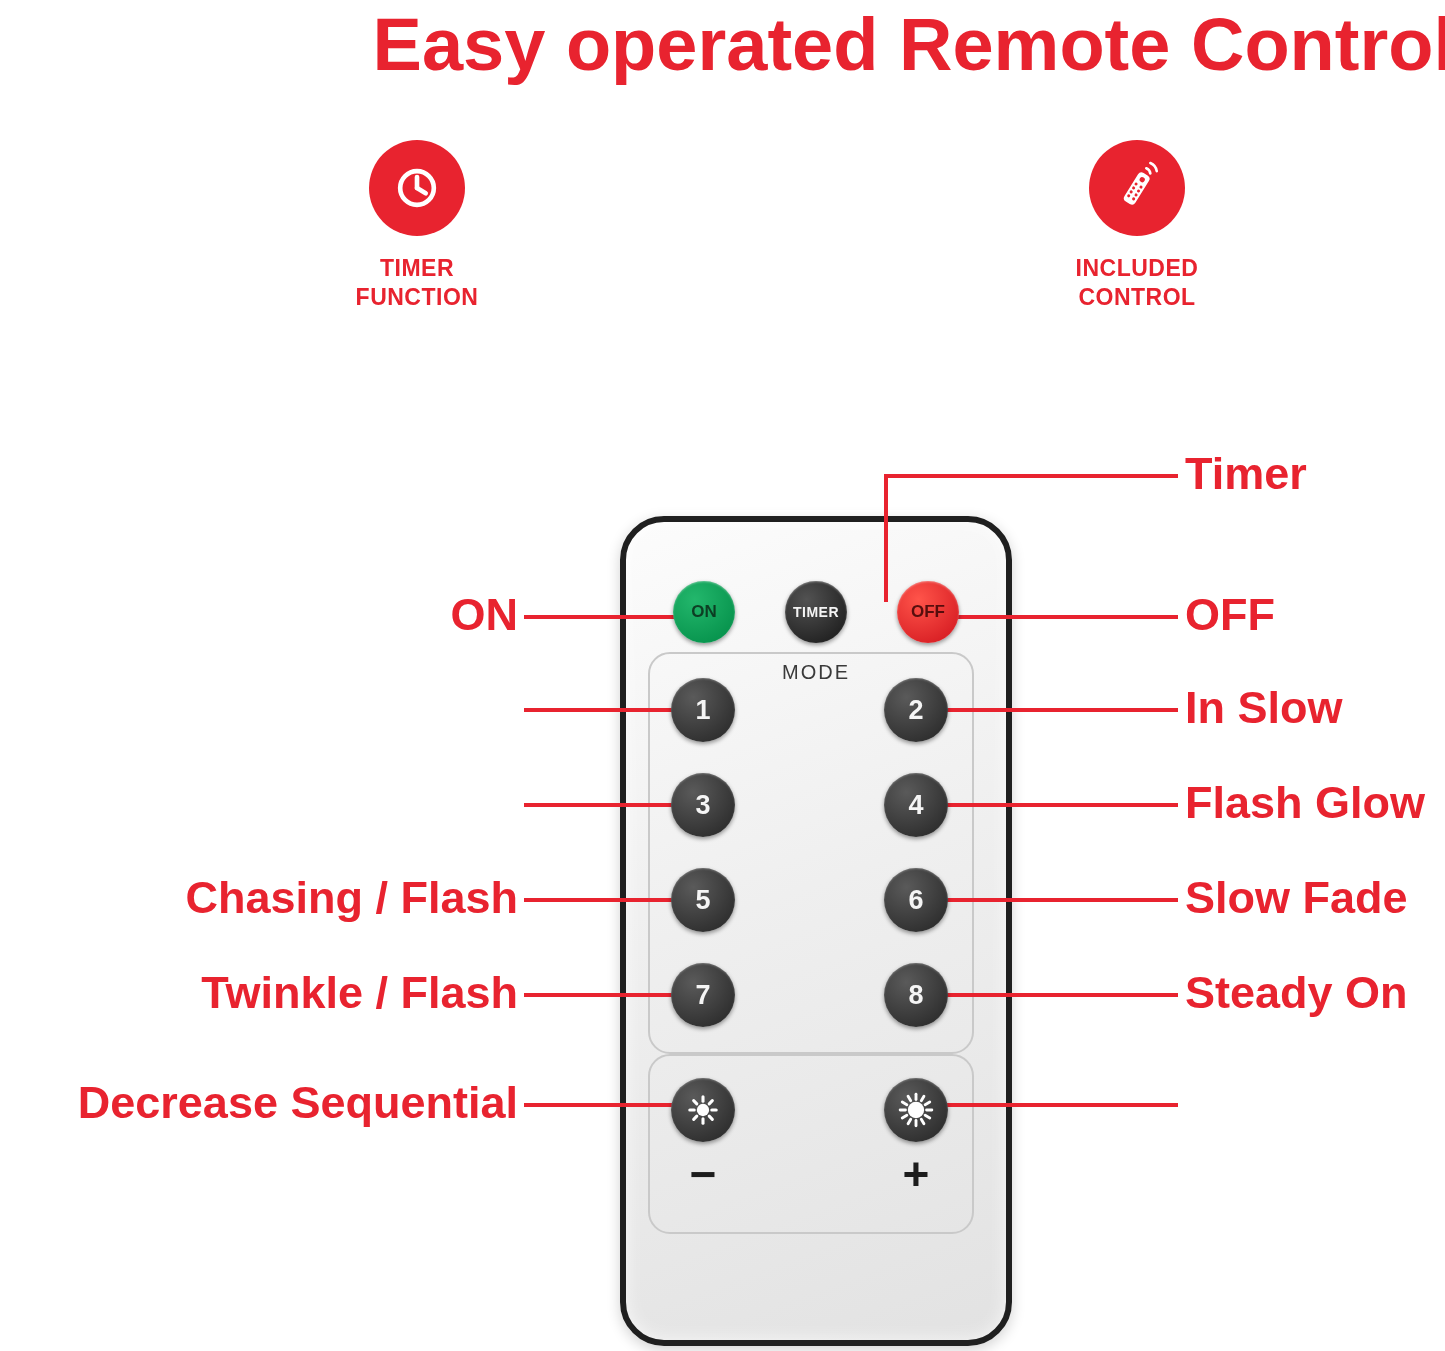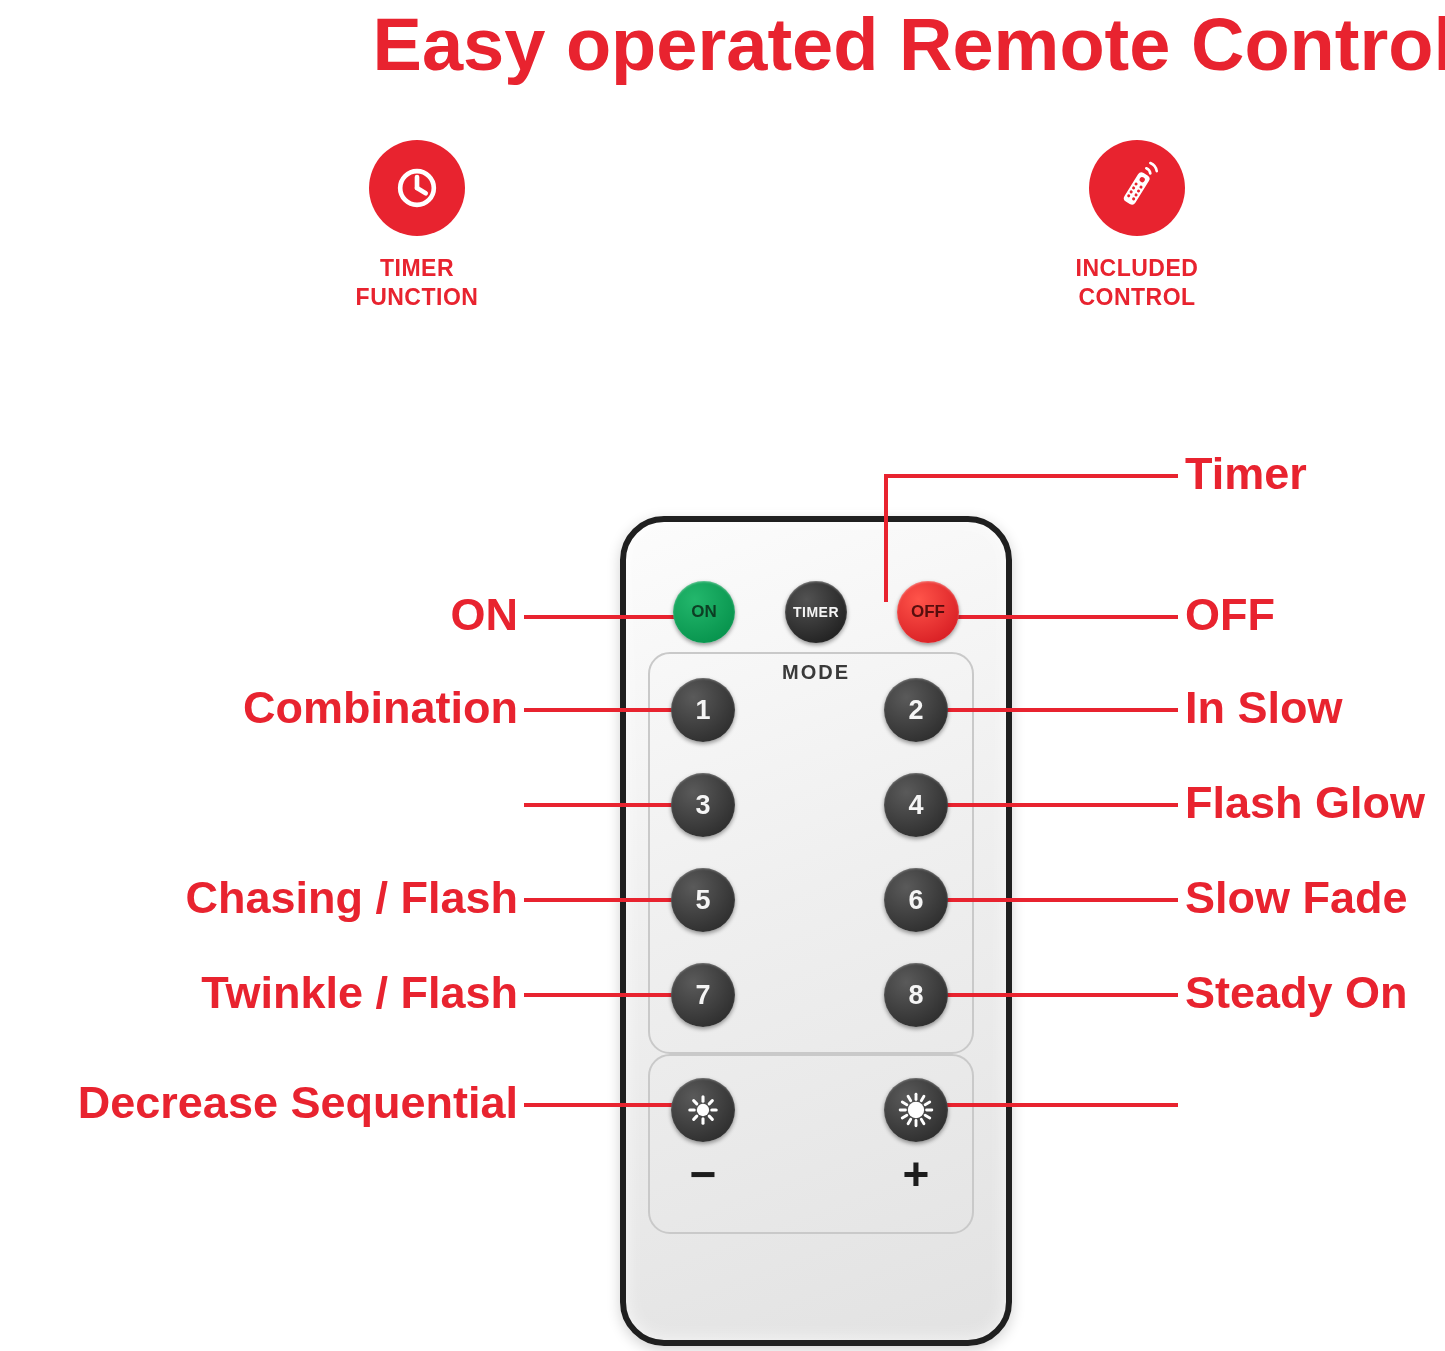--- a/index.html
+++ b/index.html
@@ -50,21 +50,21 @@
   .btn-off{background:radial-gradient(circle at 35% 30%, #ff544a, #cf121b);color:rgba(60,5,5,.85);}
   .modebtn{
     position:absolute;width:64px;height:64px;border-radius:50%;z-index:5;
     background:radial-gradient(circle at 35% 30%, #5a5a5a, #232323);
     color:#f5f5f5;font-size:27px;font-weight:bold;
     display:flex;align-items:center;justify-content:center;
     box-shadow:0 2px 4px rgba(0,0,0,.4), inset 0 1px 2px rgba(255,255,255,.25);
   }
   .panel-label{
     position:absolute;left:0;width:100%;text-align:center;z-index:4;
-    font-size:20px;font-weight:bold;color:#3a3a3a;letter-spacing:2px;
+    font-size:20px;font-weight:normal;color:#3a3a3a;letter-spacing:2px;
   }
   .pm{
     position:absolute;width:64px;text-align:center;z-index:5;
     font-size:46px;font-weight:bold;color:#1d1d1d;line-height:44px;
   }
   
   .callout{
     position:absolute;font-size:45px;font-weight:bold;color:var(--accent);
     white-space:nowrap;line-height:56px;z-index:6;
   }
@@ -190,21 +190,20 @@
   <div class="lineh" style="left:524px;top:898px;width:180px"></div>
   <div class="lineh" style="left:944px;top:898px;width:234px"></div>
   <div class="lineh" style="left:524px;top:993px;width:180px"></div>
   <div class="lineh" style="left:944px;top:993px;width:234px"></div>
   <div class="lineh" style="left:524px;top:1103px;width:172px"></div>
   <div class="lineh" style="left:944px;top:1103px;width:234px"></div>
 
   <div class="callout right" style="top:446px">Timer</div>
   <div class="callout left" style="top:587px">ON</div>
   <div class="callout right" style="top:587px">OFF</div>
-  <div class="callout left" style="top:680px">Combination</div>
   <div class="callout right" style="top:680px">In Slow</div>
   <div class="callout right" style="top:775px">Flash Glow</div>
   <div class="callout left" style="top:870px">Chasing / Flash</div>
   <div class="callout right" style="top:870px">Slow Fade</div>
   <div class="callout right" style="top:965px">Steady On</div>
   <div class="callout left" style="top:965px">Twinkle / Flash</div>
   <div class="callout left" style="top:1075px">Decrease Sequential</div>
 
 </div>
 

